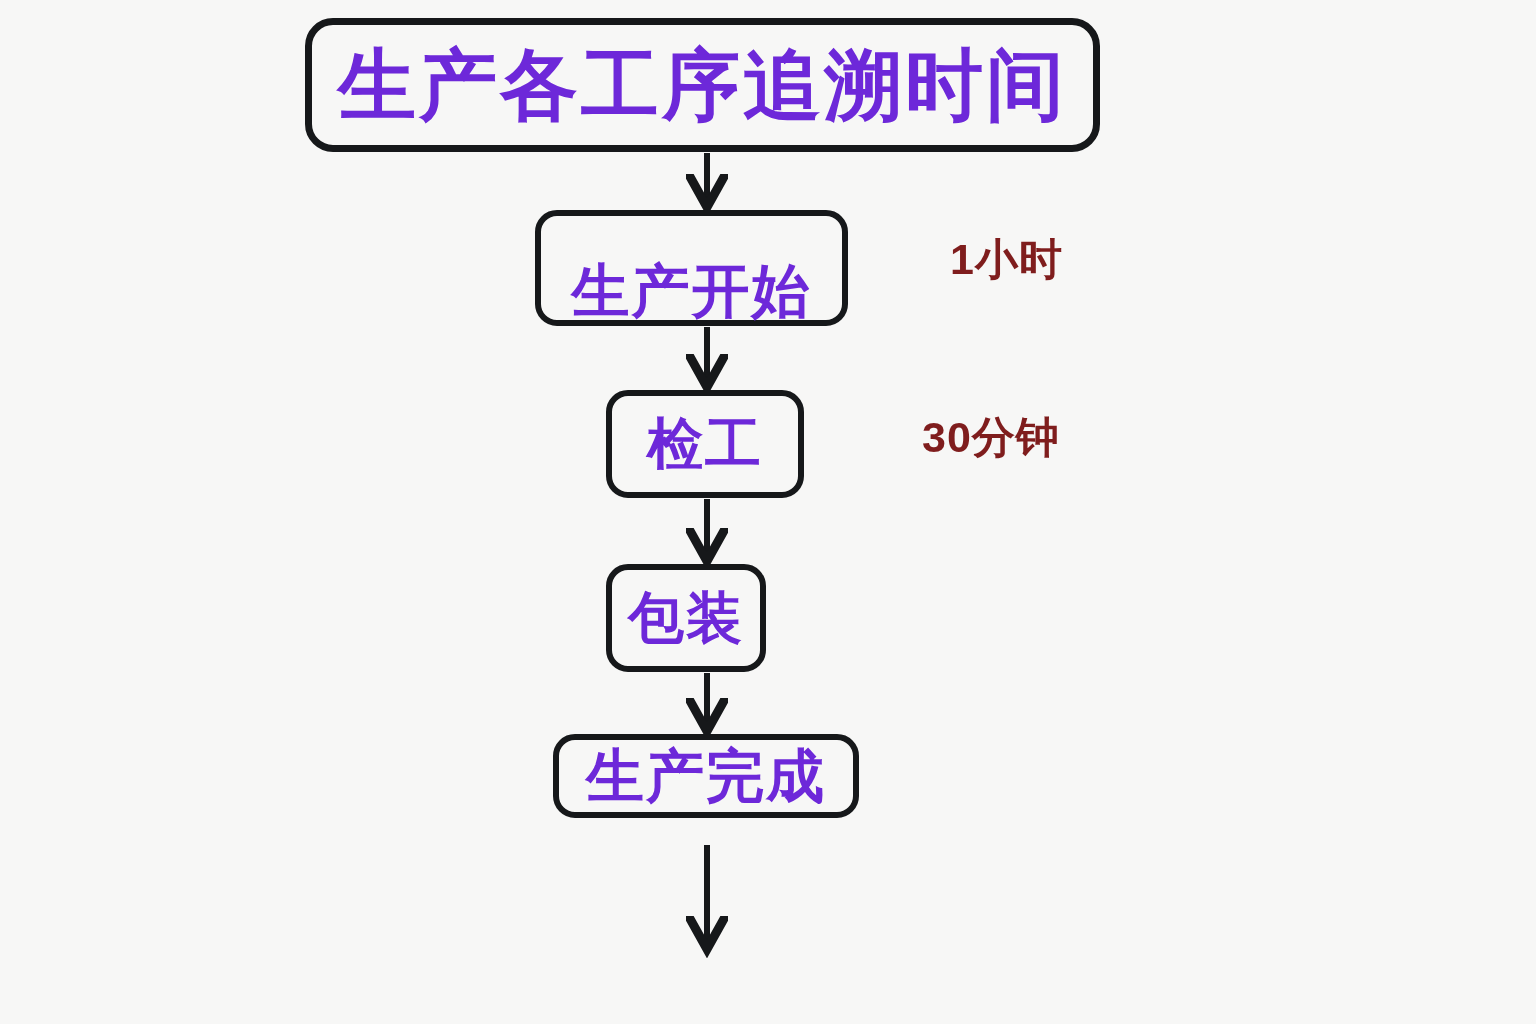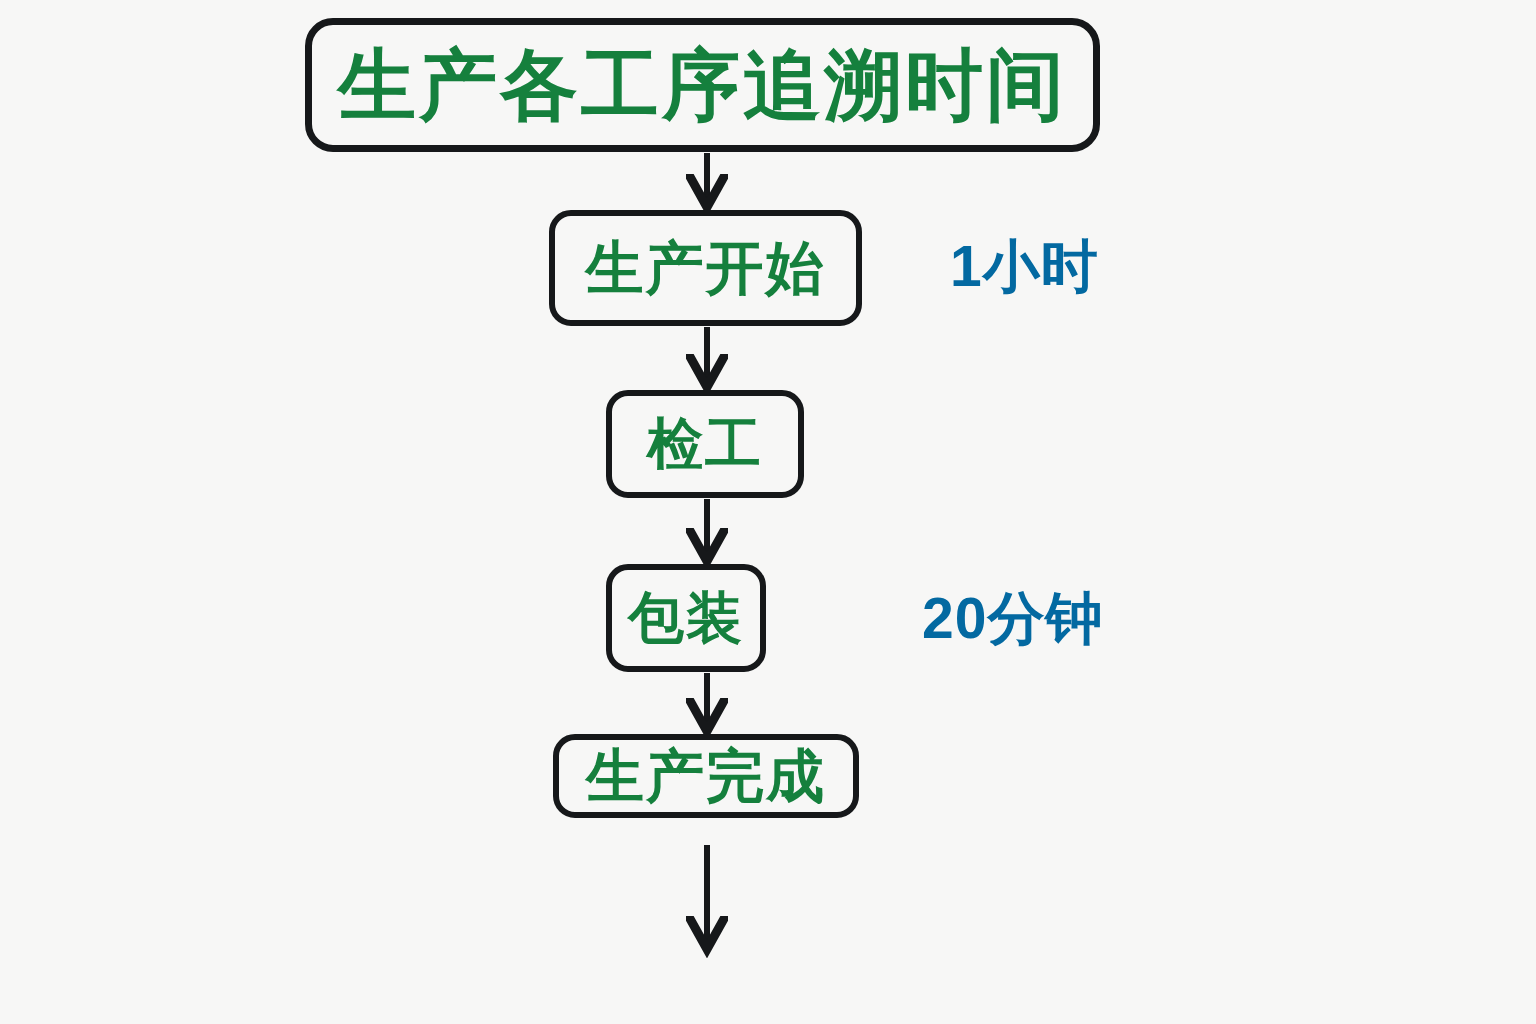--- a/index.html
+++ b/index.html
@@ -26,46 +26,47 @@
   
   .node {
     position: absolute;
     box-sizing: border-box;
     background: #f7f7f6;
     border: 6px solid #16181a;
     border-radius: 22px;
     display: flex;
     align-items: center;
     justify-content: center;
-    color: #15803d;
+    color: #6d28d9;
     font-weight: 700;
     letter-spacing: 2px;
     white-space: nowrap;
     line-height: 1;
   }
 
   
   #node-title {
     left: 305px;
     top: 18px;
     width: 795px;
     height: 134px;
     border-width: 7px;
     border-radius: 28px;
     font-size: 78px;
     letter-spacing: 3px;
   }
 
   
   #node-step-0 {
-    left: 549px;
+    left: 535px;
     top: 210px;
     width: 313px;
     height: 116px;
     font-size: 58px;
+    align-items: flex-end;
   }
   #node-step-1 {
     left: 606px;
     top: 390px;
     width: 198px;
     height: 108px;
     font-size: 56px;
   }
   #node-step-2 {
     left: 606px;
@@ -78,23 +79,23 @@
     left: 553px;
     top: 734px;
     width: 306px;
     height: 84px;
     font-size: 58px;
   }
 
   
   .duration-label {
     position: absolute;
-    color: #0369a1;
+    color: #7f1d1d;
     font-weight: 700;
-    font-size: 57px;
+    font-size: 43px;
     line-height: 1;
     white-space: nowrap;
     letter-spacing: 1px;
   }
   #duration-0 { left: 950px; top: 238px; }
   #duration-1 { left: 922px; top: 416px; }
   #duration-2 { left: 922px; top: 590px; }
 
   
   #connector-layer {
@@ -144,16 +145,16 @@
   <div class="node" id="node-step-2">
     <span>包装</span>
   </div>
 
   <div class="node" id="node-step-3">
     <span>生产完成</span>
   </div>
 
   <div class="duration-label" id="duration-0">1小时</div>
 
+  <div class="duration-label" id="duration-1">30分钟</div>
 
-  <div class="duration-label" id="duration-2">20分钟</div>
 
 </div>
 
 </body></html>

